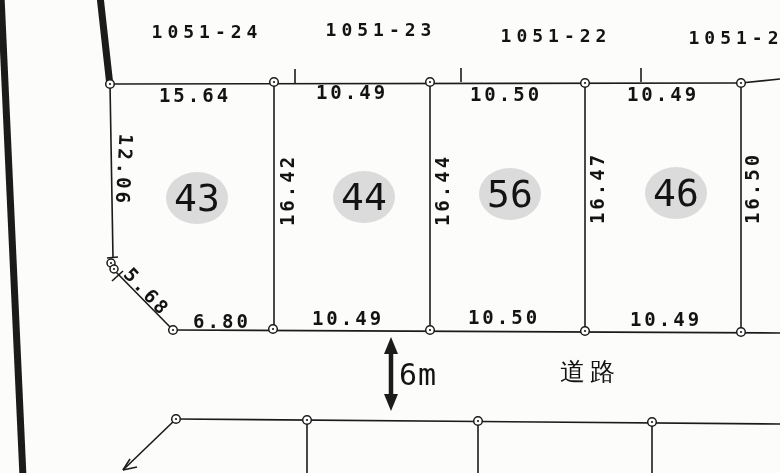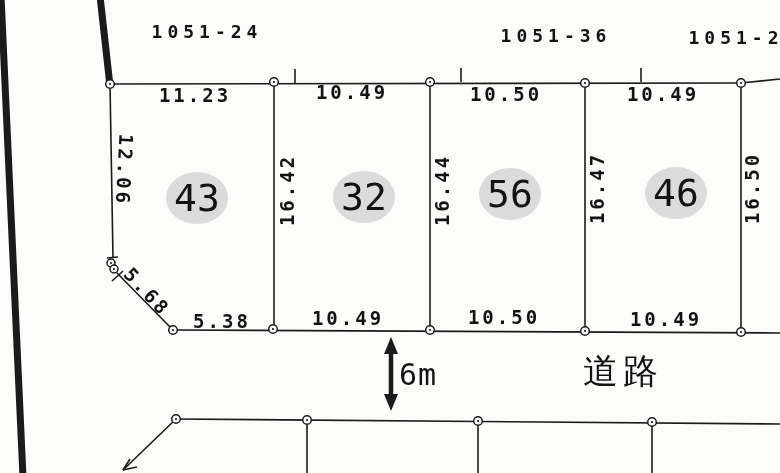--- a/index.html
+++ b/index.html
@@ -34,23 +34,22 @@
     position:absolute;
     transform:translate(-50%,-50%);
     width:62px;height:52px;
     border-radius:50%;
     background:var(--badge);
     display:flex;align-items:center;justify-content:center;
     font-size:38px;font-weight:400;
   }
   .road-width{font-size:30px;font-weight:400;letter-spacing:1px;text-align:right;}
   .road-name{
-    font-size:35px;letter-spacing:5px;font-weight:500;
+    font-size:25px;letter-spacing:5px;font-weight:500;
     font-family:"DejaVu Sans","Liberation Sans",sans-serif;
-    margin-left:33px;
   }
 </style>
 </head>
 <body>
 
 <div class="canvas">
 
   <svg class="linework" width="780" height="473" viewBox="0 0 780 473">
     <g stroke="#1b1b1b" fill="none">
 
@@ -126,42 +125,43 @@
           <circle cx="114" cy="269" r="1.1"></circle>
         <circle cx="176" cy="419" r="1.1"></circle>
           <circle cx="307" cy="420" r="1.1"></circle>
         <circle cx="478" cy="421" r="1.1"></circle>
           <circle cx="652" cy="422" r="1.1"></circle>
       </g>
     </g>
   </svg>
 
   <span class="lbl parcel" style="left:207px;top:32px">1051-24</span>
-  <span class="lbl parcel" style="left:556px;top:36px">1051-36</span>
+  <span class="lbl parcel" style="left:381px;top:30px">1051-23</span>
+  <span class="lbl parcel" style="left:556px;top:36px">1051-22</span>
   <span class="lbl parcel" style="left:736px;top:38px">1051-2</span>
 
-  <span class="lbl dim" style="left:195px;top:95px">11.23</span>
+  <span class="lbl dim" style="left:195px;top:95px">15.64</span>
   <span class="lbl dim" style="left:352px;top:92px">10.49</span>
   <span class="lbl dim" style="left:506px;top:94px">10.50</span>
   <span class="lbl dim" style="left:663px;top:94px">10.49</span>
 
-  <span class="lbl dim" style="left:222px;top:321px">5.38</span>
+  <span class="lbl dim" style="left:222px;top:321px">6.80</span>
   <span class="lbl dim" style="left:348px;top:318px">10.49</span>
   <span class="lbl dim" style="left:504px;top:317px">10.50</span>
   <span class="lbl dim" style="left:666px;top:319px">10.49</span>
 
   <span class="lbl dim rot-ccw" style="left:287px;top:190px">16.42</span>
   <span class="lbl dim rot-ccw" style="left:442px;top:190px">16.44</span>
   <span class="lbl dim rot-ccw" style="left:597px;top:188px">16.47</span>
   <span class="lbl dim rot-ccw" style="left:752px;top:188px">16.50</span>
 
   <span class="lbl dim rot-cw" style="left:124px;top:170px">12.06</span>
   <span class="lbl dim rot-diag" style="left:147px;top:292px">5.68</span>
 
   <span class="lot-badge" style="left:197px;top:198px">43</span>
-  <span class="lot-badge" style="left:364px;top:197px">32</span>
+  <span class="lot-badge" style="left:364px;top:197px">44</span>
   <span class="lot-badge" style="left:510px;top:194px">56</span>
   <span class="lot-badge" style="left:676px;top:193px">46</span>
 
   <span class="lbl road-width" style="left:418px;top:375px">6m</span>
   <span class="lbl road-name" style="left:590px;top:371px">道路</span>
 
 </div>
 
 </body></html>

